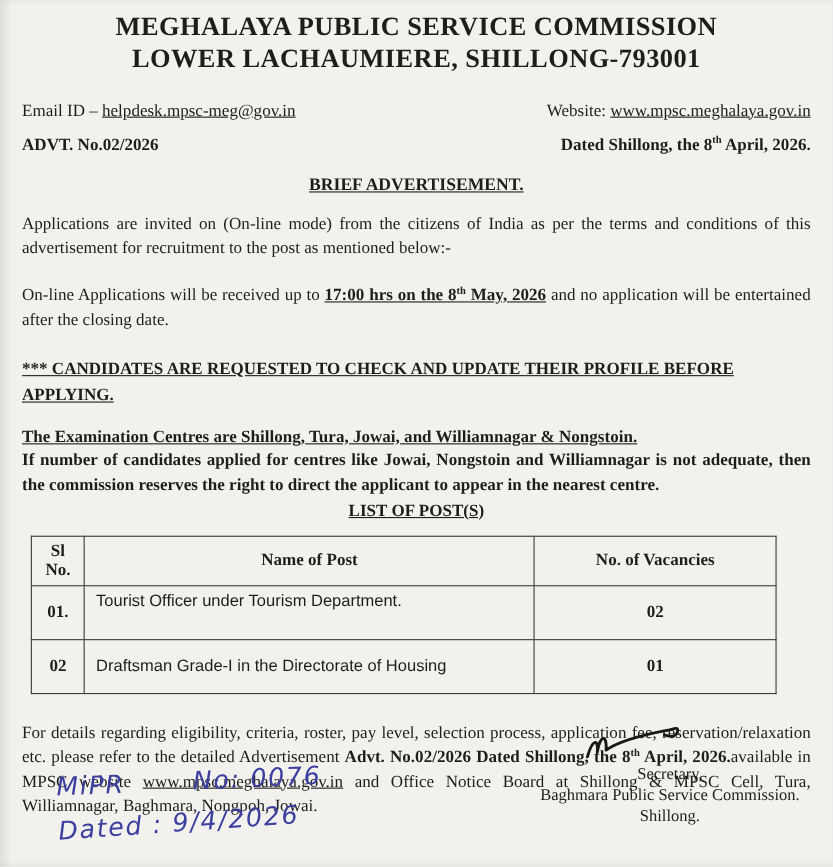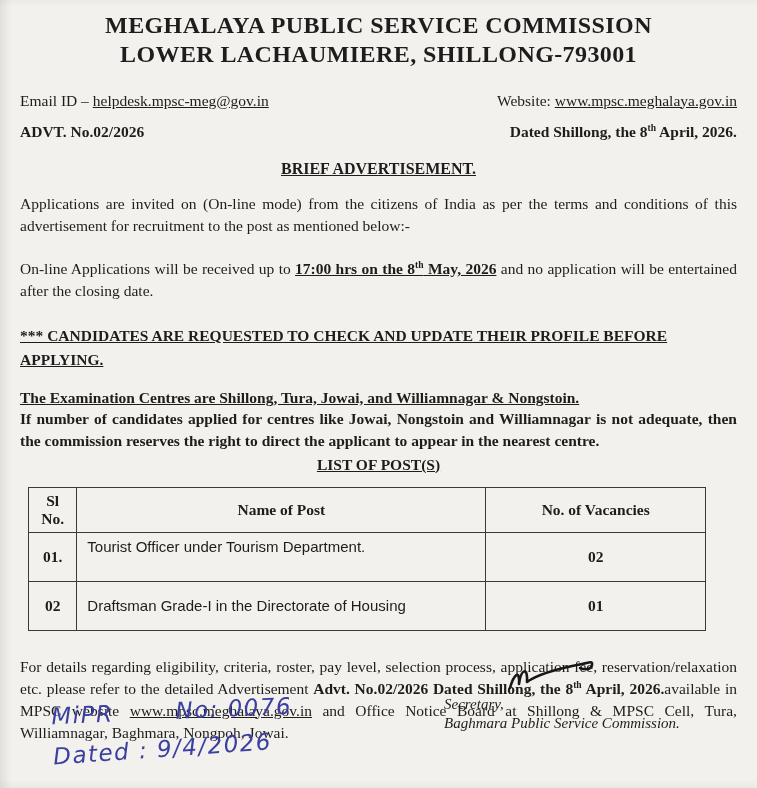--- a/index.html
+++ b/index.html
@@ -39,22 +39,22 @@
     border-collapse:collapse;margin:13px 0 0 28px;width:678px;font-size:15.5px;
   }
   table.posts th, table.posts td{border:1.6px solid #3c3a37;}
   table.posts th{font-weight:bold;text-align:center;line-height:1.12;padding:3px 6px;height:38px;}
   td.cell-sl{width:46px;text-align:center;font-weight:bold;height:46px;}
   td.cell-name{width:404px;padding:5px 10px;vertical-align:top;font-family:"Liberation Sans", sans-serif;font-size:15px;}
   td.cell-name.vmid{vertical-align:middle;}
   td.cell-vac{width:224px;text-align:center;font-weight:bold;}
   .footer-para{margin:25px 20px 0;text-align:justify;font-size:15.5px;line-height:1.42;}
   .sig-block{
-    position:absolute;top:656px;left:444px;width:282px;
-    text-align:left;font-size:15px;line-height:1.28;font-style:italic;
+    position:absolute;top:656px;left:468px;width:282px;
+    text-align:center;font-size:15px;line-height:1.28;
   }
   .sig-block svg{display:block;margin:0 auto 1px auto;transform:translateX(-32px);}
   .handwriting{
     position:absolute;top:696px;left:52px;width:330px;
     color:#3b3f9f;font-family:"DejaVu Sans", sans-serif;font-style:italic;
     font-size:23px;letter-spacing:1.5px;transform:rotate(-2.5deg);
   }
   .hand-line1{display:flex;}
   .hand-gap{width:62px;}
   .hand-line2{margin-top:10px;transform:rotate(-1.5deg);}
@@ -120,20 +120,21 @@
   </table>
 
   <p class="footer-para"><span>For details regarding eligibility, criteria, roster, pay level, selection process, application fee, reservation/relaxation etc. please refer to the detailed Advertisement </span><span class="b"><span>Advt. No.02/2026 Dated Shillong, the 8</span><sup>th</sup><span> April, 2026.</span></span><span>available in MPSC website </span><span class="u">www.mpsc.meghalaya.gov.in</span><span> and Office Notice Board at Shillong &amp; MPSC Cell, Tura, Williamnagar, Baghmara, Nongpoh, Jowai.</span></p>
 
   <div class="sig-block">
     <svg width="96" height="38" viewBox="0 0 96 38">
       <path d="M5 32 C9 18 15 13 14 28 C16 13 23 10 22 26 C33 18 56 12 77 8 C83 7 88 4 87 9 C86 14 80 14 75 12" fill="none" stroke="#191816" stroke-width="2.6" stroke-linecap="round" stroke-linejoin="round"></path>
     </svg>
     <div>Secretary,</div>
     <div>Baghmara Public Service Commission.</div>
+    <div>Shillong.</div>
   </div>
 
   <div class="handwriting">
     <div class="hand-line1">
       <span>MiPR</span>
       <span class="hand-gap"></span>
       <span>No: 0076</span>
     </div>
     <div class="hand-line2">Dated : 9/4/2026</div>
   </div>

